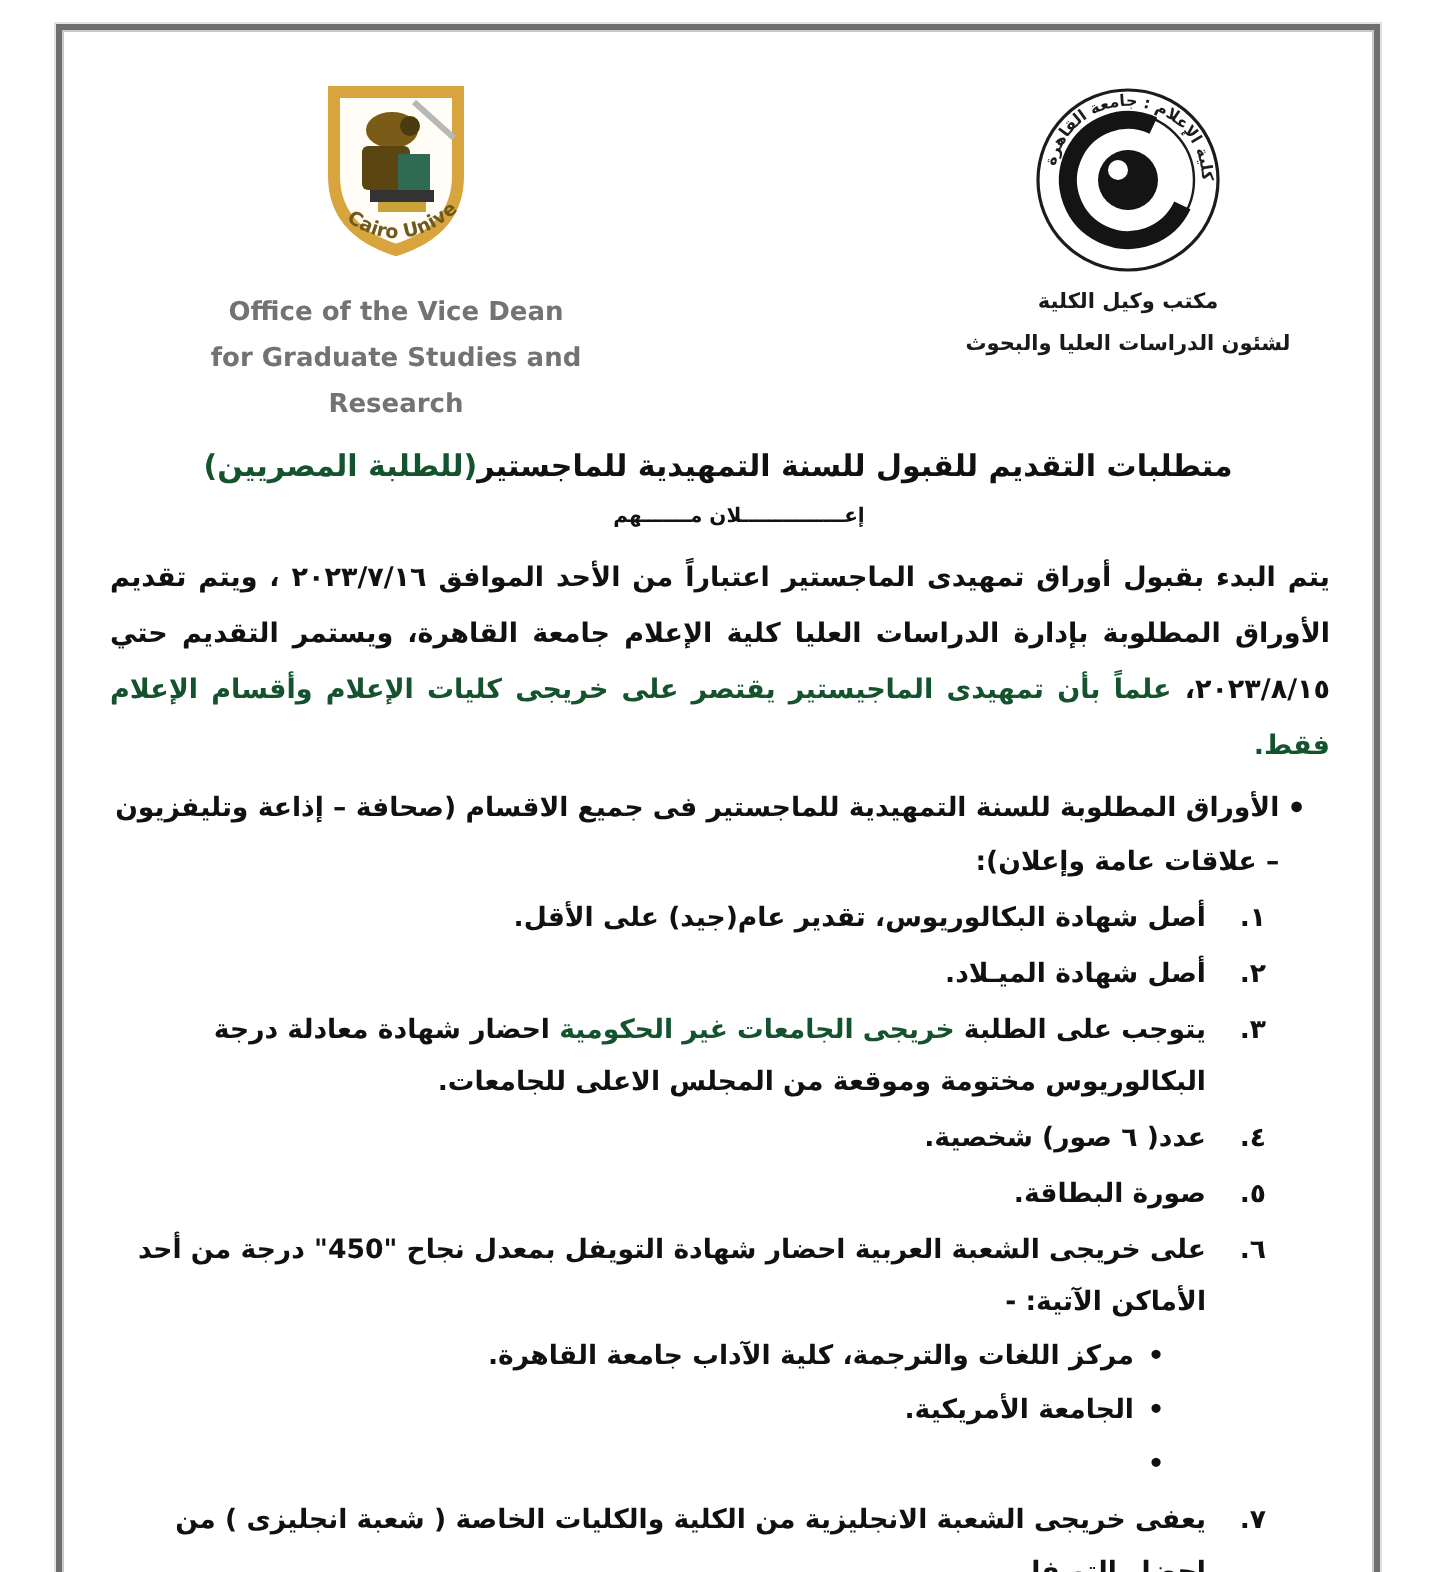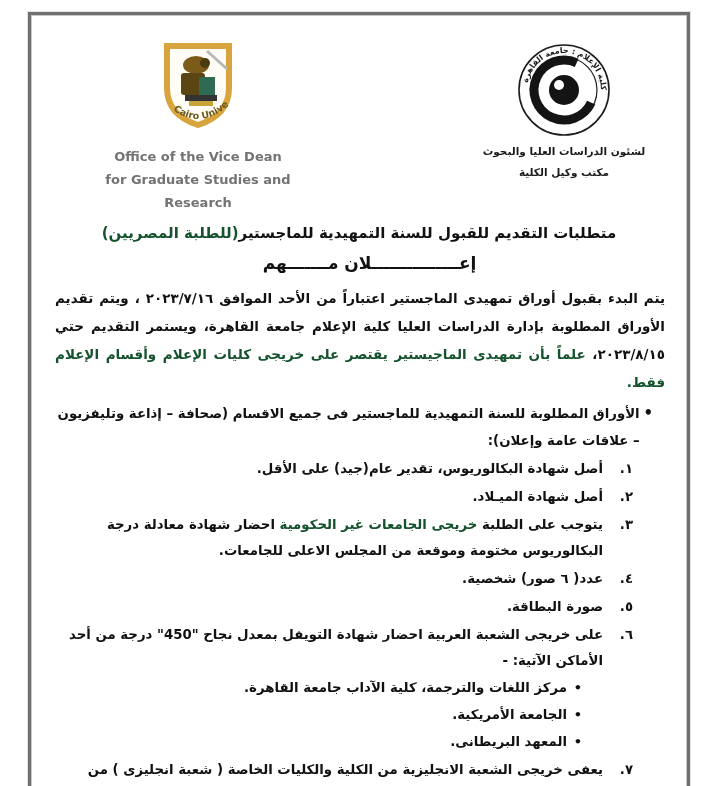--- a/index.html
+++ b/index.html
@@ -18,21 +18,21 @@
   .hdr-left  { width: 230px; text-align: center; }
   .hdr-right { width: 170px; text-align: center; }
   .crest-wrap { display: inline-block; margin-bottom: 2px; }
   .office-en { font-size: 13px; font-weight: bold; line-height: 23px; color: #737373; }
   .seal-wrap { display: inline-block; }
   .office-ar { font-size: 10.5px; font-weight: bold; line-height: 21px; direction: rtl; color: #1a1a1a; }
 
   
   .title-line { text-align: center; font-size: 15px; font-weight: bold; direction: rtl; margin-top: 10px; letter-spacing: 0; }
   .title-line .red { }
-  .announce { text-align: center; font-size: 17px; font-weight: bold; direction: rtl; margin-top: 11px; margin-left: 21px; }
+  .announce { text-align: center; font-size: 10px; font-weight: bold; direction: rtl; margin-top: 11px; margin-left: 21px; }
 
   
   .intro {
     direction: rtl; text-align: justify; text-align-last: right;
     font-size: 13.5px; font-weight: bold; line-height: 28px;
     margin: 11px 22px 0 24px; word-spacing: 1px;
   }
 
   .red { color: #14532d; }
 
@@ -80,22 +80,22 @@
           <circle cx="47" cy="47" r="33" fill="#fff" stroke="#1c1c1c" stroke-width="1.2"></circle>
           <path id="sealtop" d="M10 47 A37 37 0 0 1 84 47" fill="none"></path>
           <text font-size="8" font-weight="bold" fill="#1c1c1c" font-family="DejaVu Sans, sans-serif">
             <textPath href="#sealtop" startOffset="6%">كلية الإعلام : جامعة القاهرة</textPath>
           </text>
           <path d="M47 17 A30 30 0 1 0 77 47" fill="none" stroke="#141414" stroke-width="9" transform="rotate(25 47 47)"></path>
           <circle cx="47" cy="47" r="15" fill="#141414"></circle>
           <circle cx="42" cy="42" r="5" fill="#fff"></circle>
         </svg>
       </span>
+      <div class="office-ar">مكتب وكيل الكلية</div>
       <div class="office-ar">لشئون الدراسات العليا والبحوث</div>
-      <div class="office-ar">مكتب وكيل الكلية</div>
     </div>
   </div>
 
   <div class="title-line">
     <span>متطلبات التقديم للقبول للسنة التمهيدية للماجستير</span><span class="red">(للطلبة المصريين)</span>
   </div>
   <div class="announce">إعـــــــــــــــلان مـــــــهم</div>
 
   <p class="intro">
     <span>يتم البدء بقبول أوراق تمهيدى الماجستير اعتباراً من الأحد الموافق ٢٠٢٣/٧/١٦ ، ويتم تقديم الأوراق المطلوبة بإدارة الدراسات العليا كلية الإعلام جامعة القاهرة، ويستمر التقديم حتي ٢٠٢٣/٨/١٥، </span><span class="red">علماً بأن تمهيدى الماجيستير يقتصر على خريجى كليات الإعلام وأقسام الإعلام فقط.</span>
@@ -136,21 +136,20 @@
     <div class="sub-item">
       <span class="blt">•</span>
       <span>مركز اللغات والترجمة، كلية الآداب جامعة القاهرة.</span>
     </div>
     <div class="sub-item">
       <span class="blt">•</span>
       <span>الجامعة الأمريكية.</span>
     </div>
     <div class="sub-item">
       <span class="blt">•</span>
-      <span>المعهد البريطانى.</span>
     </div>
 
     <div class="num-item">
       <span class="num">٧.</span>
       <span class="txt"><span>يعفى خريجى الشعبة الانجليزية من الكلية والكليات الخاصة ( شعبة انجليزى ) من احضار التويفل.</span><span class="red"></span><span></span></span>
     </div>
 
   </div>
 
 </div>

